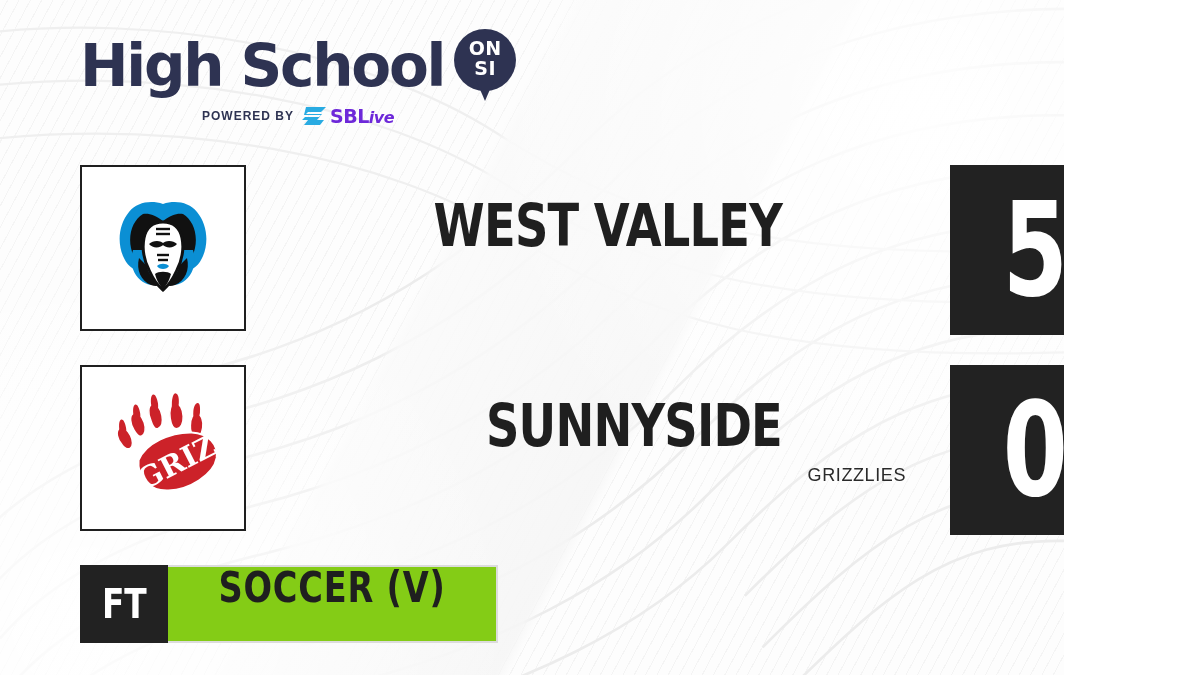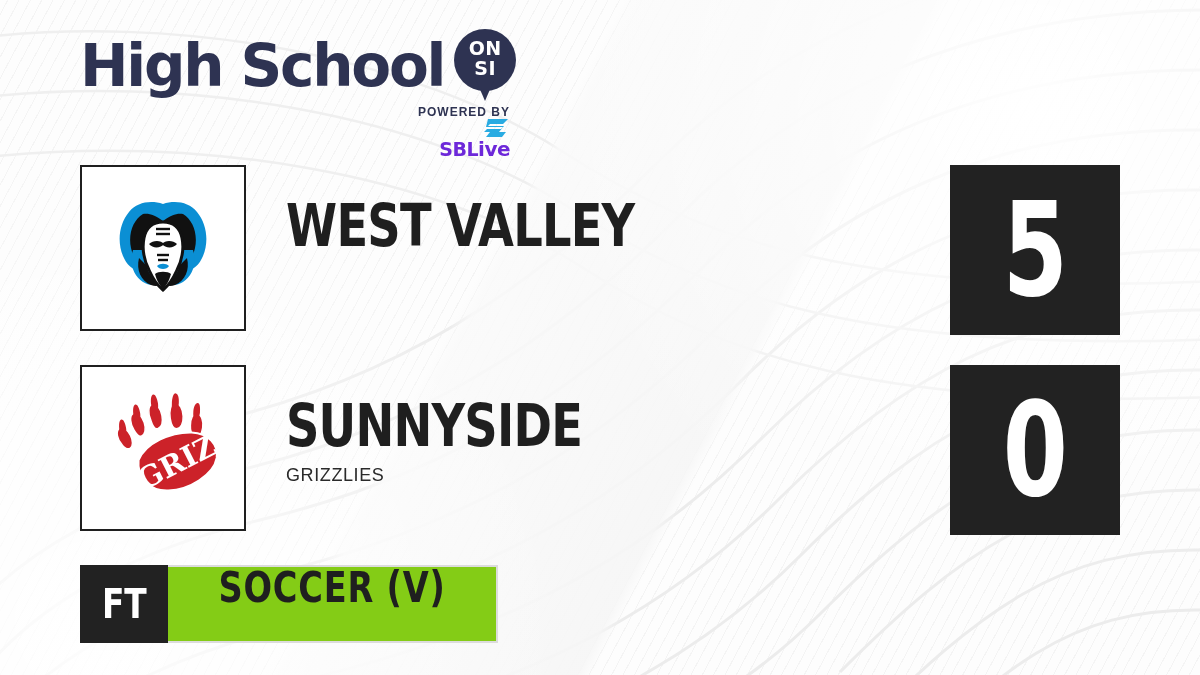--- a/index.html
+++ b/index.html
@@ -9,21 +9,21 @@
   body {
     width: 1200px;
     height: 675px;
     overflow: hidden;
     font-family: "Liberation Sans", sans-serif;
     background: #ffffff;
   }
 
   #stage {
     position: relative;
-    width: 1200px;
+    width: 1064px;
     height: 675px;
     background: #fdfdfd;
     overflow: hidden;
   }
 
   
   .bg-layer {
     position: absolute;
     inset: 0;
     pointer-events: none;
@@ -103,24 +103,23 @@
     text-align: center;
     font-family: "DejaVu Sans", sans-serif;
     font-weight: bold;
     font-size: 19px;
     line-height: 20px;
     letter-spacing: 0.5px;
     color: #ffffff;
   }
   #powered-row {
     display: flex;
-    align-items: flex-end;
+    align-items: center;
     margin-top: 7px;
     margin-left: 122px;
-    flex-direction: column;
   }
   #powered-by-text {
     font-family: "Liberation Sans", sans-serif;
     font-weight: bold;
     font-size: 12px;
     letter-spacing: 1px;
     color: #2e3352;
   }
   #sblive-bolt {
     margin-left: 8px;
@@ -131,21 +130,22 @@
     margin-left: 2px;
     font-family: "DejaVu Sans", sans-serif;
     font-weight: bold;
     font-size: 19px;
     letter-spacing: -0.5px;
     color: #6d28d9;
     display: flex;
     align-items: baseline;
   }
   #sblive-wordmark .ive {
-    font-size: 20px;
+    font-style: italic;
+    font-size: 16px;
     letter-spacing: -0.5px;
   }
 
   
   .team-row {
     position: absolute;
     left: 80px;
     width: 1040px;
     height: 170px;
   }
@@ -163,20 +163,21 @@
     box-sizing: border-box;
     display: flex;
     align-items: center;
     justify-content: center;
   }
   .team-text {
     position: absolute;
     left: 206px;
     top: 32px;
     width: 620px;
+    text-align: right;
   }
   .team-name {
     font-family: "DejaVu Sans", sans-serif;
     font-weight: bold;
     font-size: 58px;
     line-height: 58px;
     letter-spacing: -1px;
     color: #1f1f1f;
     transform: scaleX(0.80);
     transform-origin: left center;

